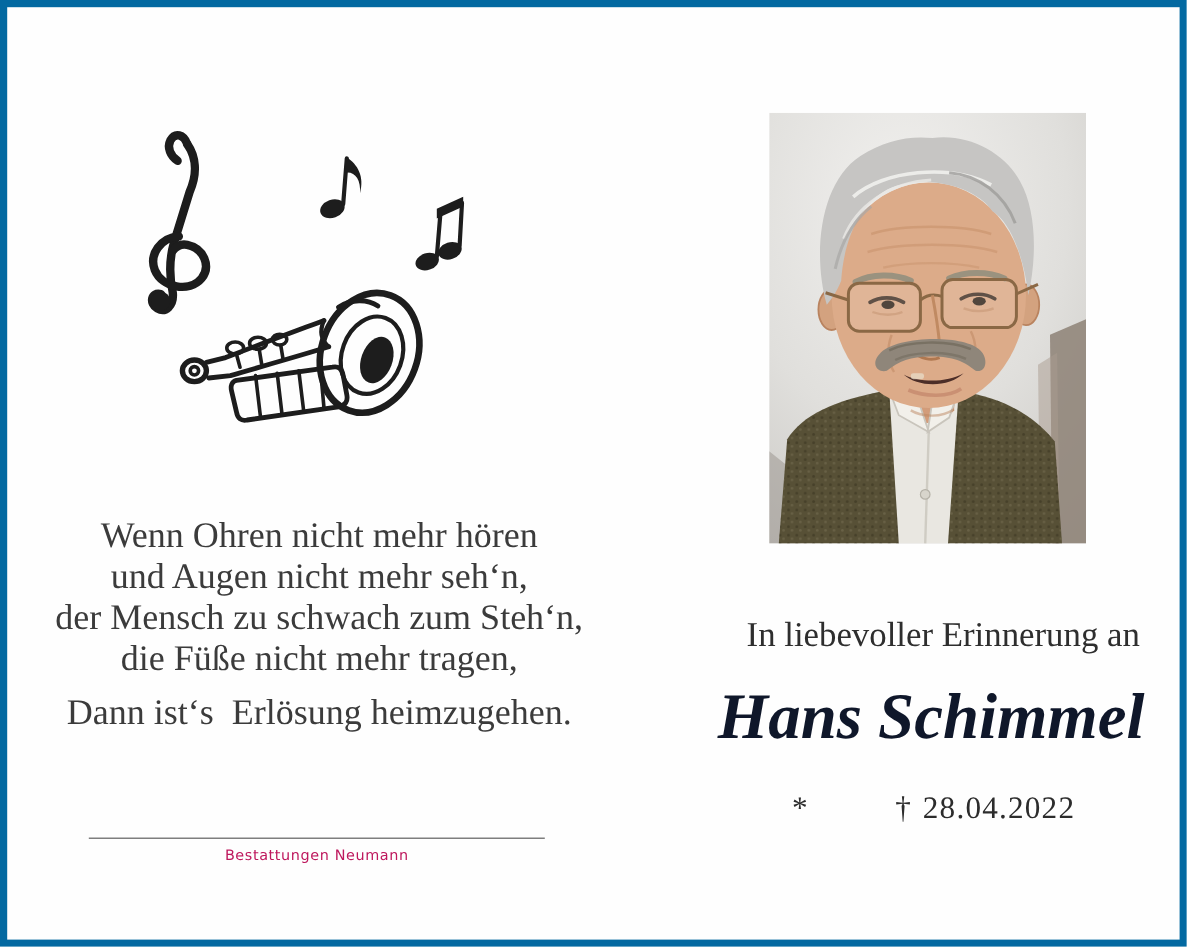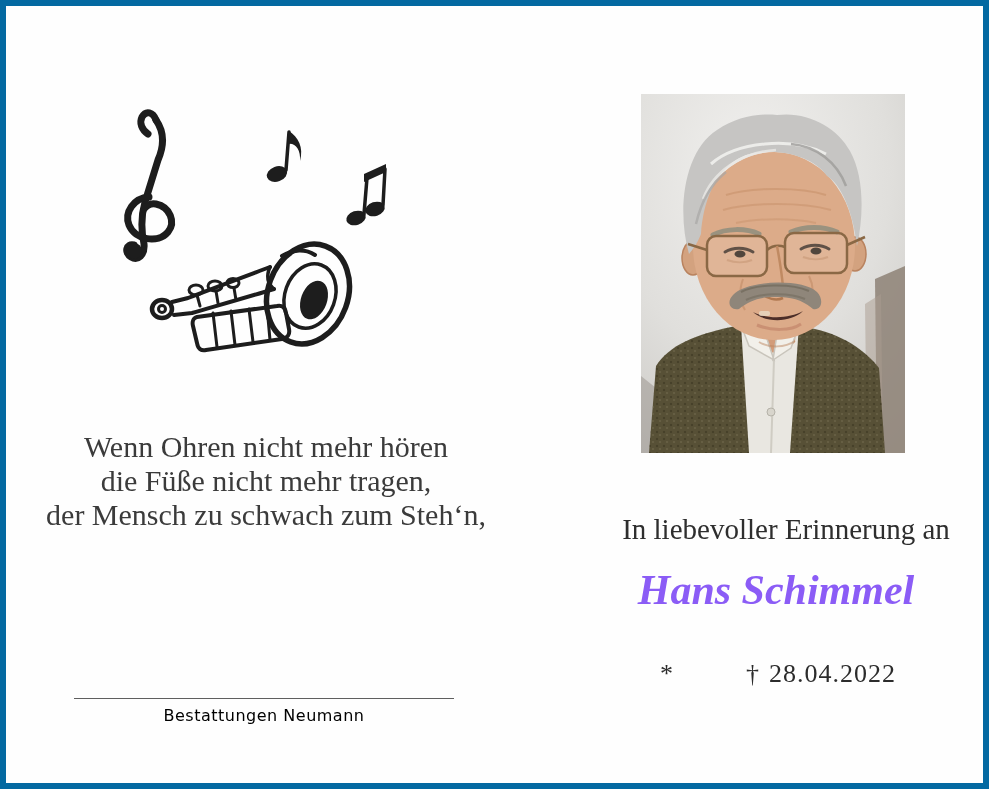--- a/index.html
+++ b/index.html
@@ -17,28 +17,28 @@
   .poem {
     position: absolute; left: 10px; top: 424px; width: 500px;
     text-align: center; font-size: 30px; line-height: 34px; color: #3b3b3b;
   }
   .poem-line { white-space: pre-wrap; }
   .poem-final { margin-top: 11px; white-space: pre-wrap; }
   .signature { position: absolute; left: 68px; top: 692px; width: 380px; text-align: center; }
   .sig-line { border-top: 1px solid #5f5f5f; height: 0; }
   .sig-name {
     padding-top: 7px; font-family: "DejaVu Sans", sans-serif;
-    font-size: 16px; color: #000000; letter-spacing: 0.5px;
+    font-size: 12px; color: #be185d; letter-spacing: 0.5px;
   }
   
   .photo { position: absolute; left: 635px; top: 88px; width: 264px; height: 359px; }
   .intro { position: absolute; left: 580px; top: 507px; width: 400px; text-align: center; font-size: 29px; color: #2e2e2e; }
   .name {
     position: absolute; left: 560px; top: 560px; width: 420px; text-align: center;
-    font-size: 42px; font-weight: bold; font-style: italic; color: #8b5cf6;
+    font-size: 54px; font-weight: bold; font-style: italic; color: #0f172a;
   }
   .dates {
     position: absolute; left: 582px; top: 653px; width: 380px;
     display: flex; justify-content: center; gap: 72px;
     font-size: 26px; color: #2c2c2c;
   }
   .date-group { display: flex; gap: 9px; align-items: baseline; letter-spacing: 1px; }
   .ink { stroke: #1d1d1d; stroke-linecap: round; stroke-linejoin: round; fill: none; }
   .ink-fill { fill: #1d1d1d; stroke: none; }
 </style>
@@ -80,22 +80,24 @@
       <path class="ink" stroke-width="3" d="M 97 207 L 101 241 M 115 205 L 119 239 M 133 203 L 137 236 M 151 201 L 154 234"></path>
       <ellipse class="ink" stroke-width="3" cx="80" cy="184" rx="7" ry="5"></ellipse>
       <ellipse class="ink" stroke-width="3" cx="99" cy="180" rx="7" ry="5"></ellipse>
       <ellipse class="ink" stroke-width="3" cx="117" cy="177" rx="6" ry="4.5"></ellipse>
       <path class="ink" stroke-width="3" d="M 81 189 L 84 200 M 100 185 L 102 197 M 118 182 L 120 194"></path>
     </g>
   </svg>
 
   <div class="poem">
     <div class="poem-line">Wenn Ohren nicht mehr hören</div>
+    <div class="poem-line">und Augen nicht mehr seh‘n,</div>
+    <div class="poem-line">der Mensch zu schwach zum Steh‘n,</div>
     <div class="poem-line">die Füße nicht mehr tragen,</div>
-    <div class="poem-line">der Mensch zu schwach zum Steh‘n,</div>
+    <div class="poem-final">Dann ist‘s  Erlösung heimzugehen.</div>
   </div>
 
   <div class="signature">
     <div class="sig-line"></div>
     <div class="sig-name">Bestattungen Neumann</div>
   </div>
 
   <svg class="photo" viewBox="0 0 264 359" aria-hidden="true">
     <defs>
       <radialGradient id="bgGrad" cx="42%" cy="22%" r="95%">

